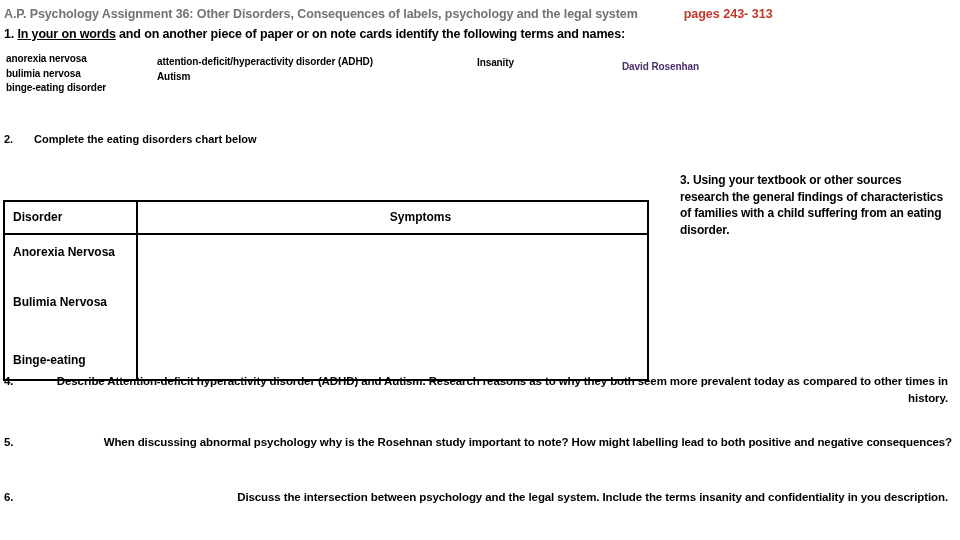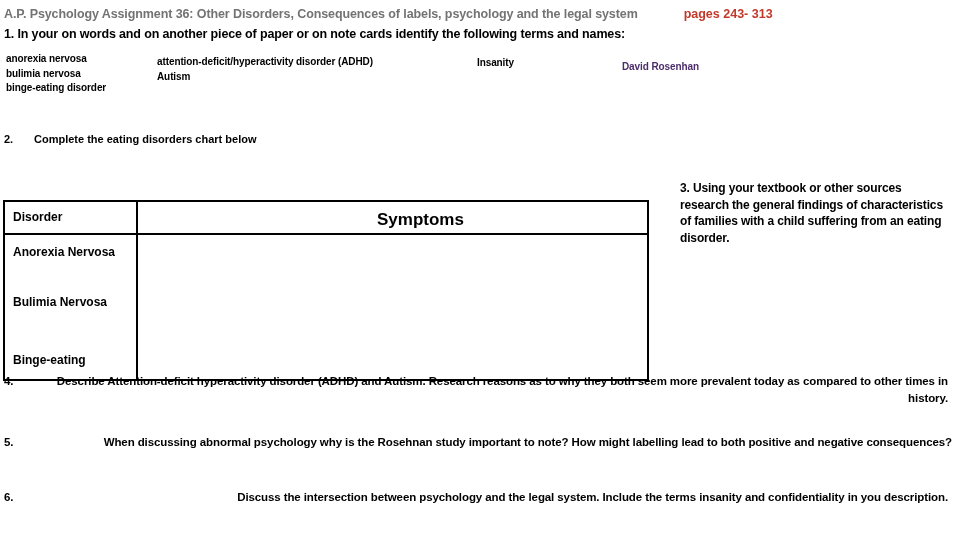--- a/index.html
+++ b/index.html
@@ -49,20 +49,21 @@
     position: absolute;
     left: 4px;
     top: 27px;
     width: 940px;
     font-size: 12.5px;
     font-weight: bold;
     letter-spacing: -0.15px;
     white-space: nowrap;
   }
   .underline-phrase {
+    text-decoration: underline;
   }
 
   
   .terms {
     position: absolute;
     top: 52px;
     left: 0;
     width: 960px;
     height: 45px;
   }
@@ -125,21 +126,21 @@
     font-size: 12px;
     font-weight: bold;
     white-space: nowrap;
   }
   .chart-cell-head-symptoms {
     position: absolute;
     left: 133px;
     top: 8px;
     width: 565px;
     text-align: center;
-    font-size: 17px;
+    font-size: 12px;
     font-weight: bold;
   }
   .chart-body-left {
     position: absolute;
     left: 8px;
     top: 33px;
     width: 121px;
     height: 144px;
   }
   .disorder-item {
@@ -157,21 +158,21 @@
     left: 133px;
     top: 33px;
     right: 0;
     bottom: 0;
   }
 
   
   .item3 {
     position: absolute;
     left: 680px;
-    top: 180px;
+    top: 172px;
     width: 268px;
     font-size: 12px;
     font-weight: bold;
     line-height: 16.5px;
     letter-spacing: -0.15px;
   }
 
   
   .qitem {
     position: absolute;

